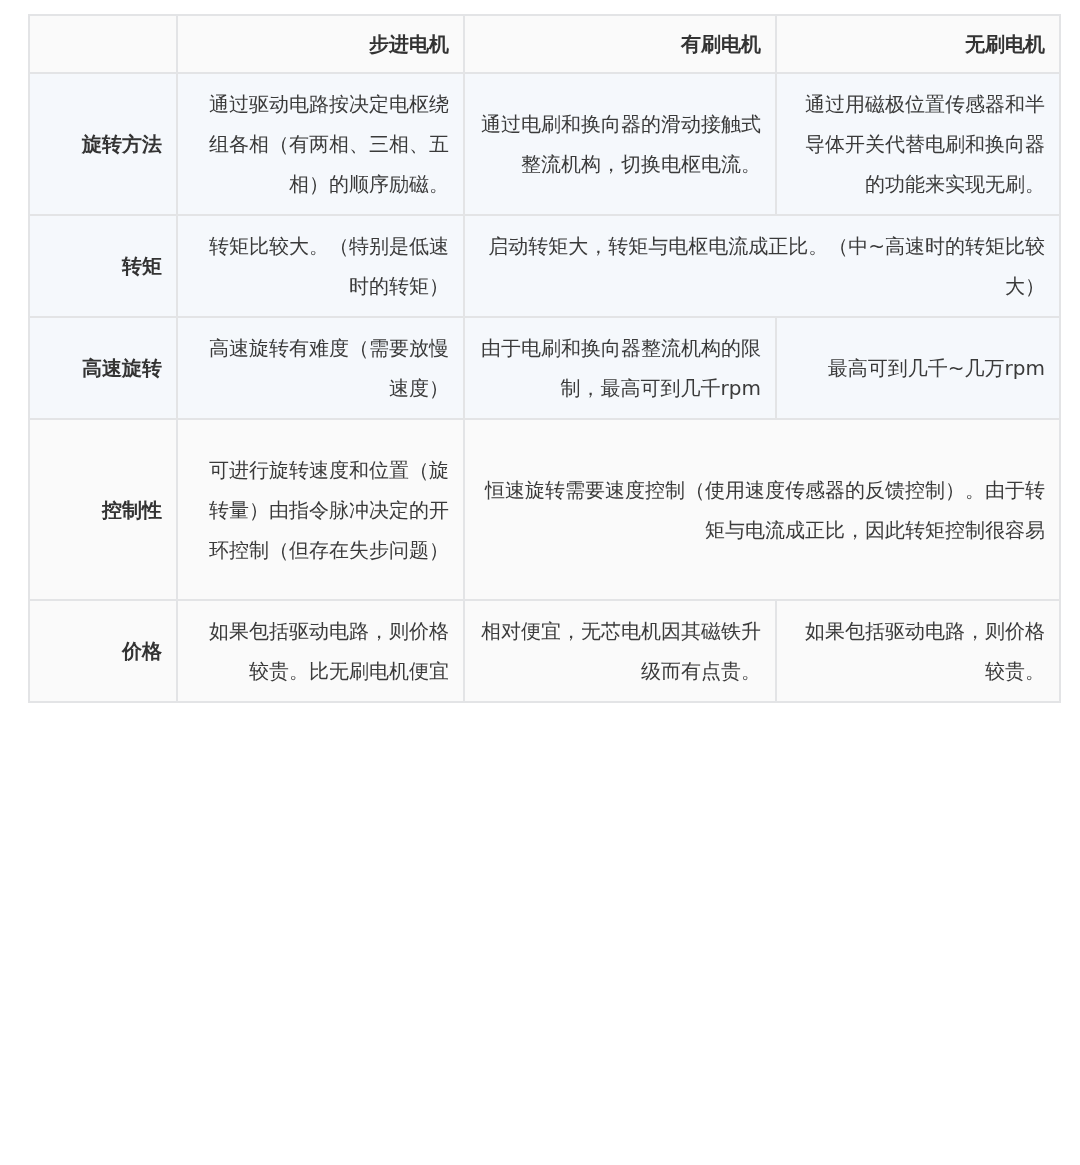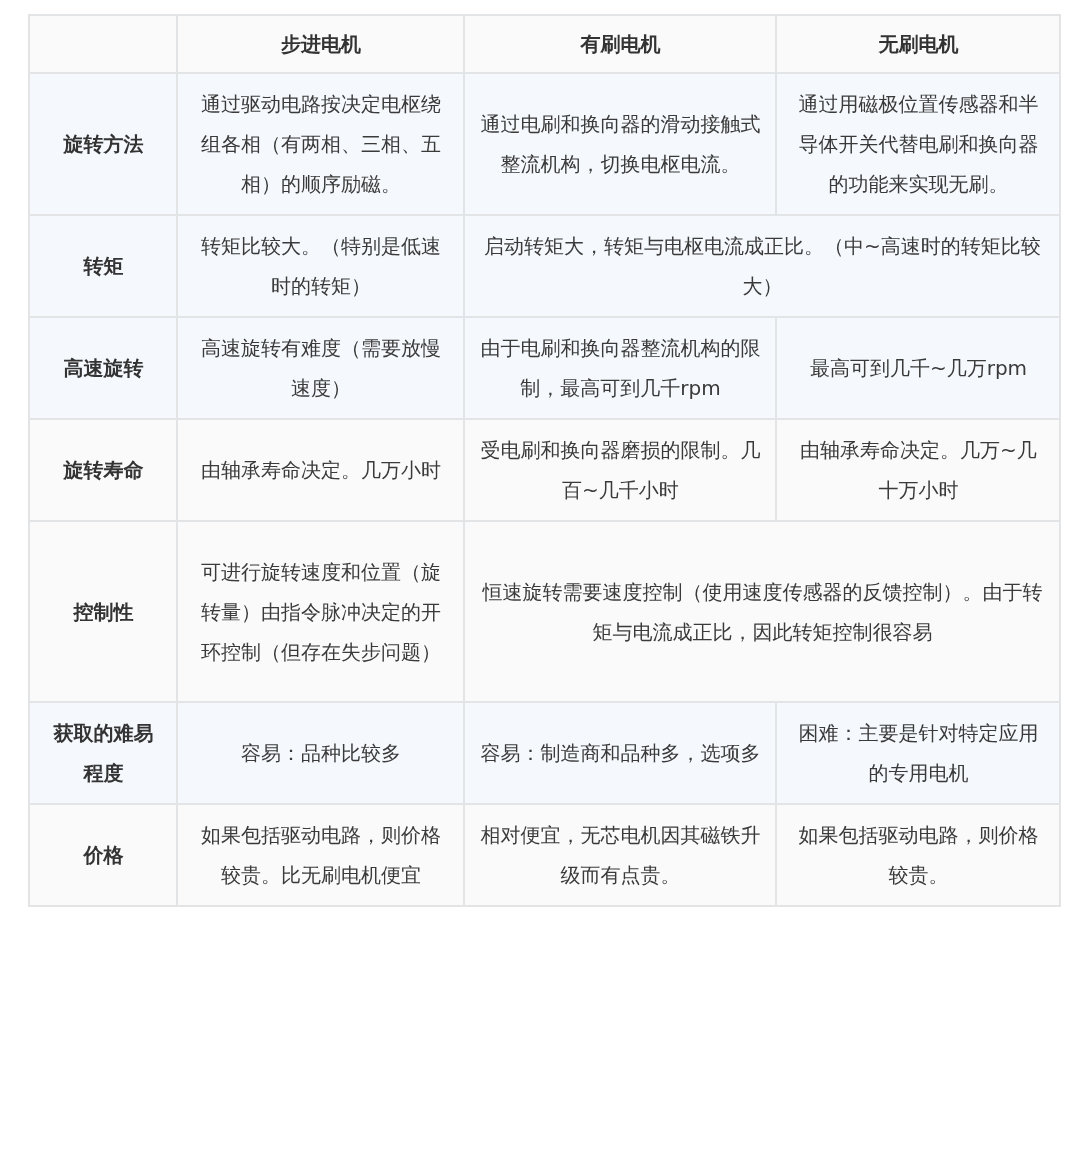--- a/index.html
+++ b/index.html
@@ -28,21 +28,21 @@
     line-height: 40px;
   }
   col.c0 { width: 148px; }
   col.c1 { width: 287px; }
   col.c2 { width: 312px; }
   col.c3 { width: 284px; }
   th, td {
     border: 2px solid #e3e4e6;
     padding: 10px 14px 10px 15px;
     vertical-align: middle;
-    text-align: center;
+    text-align: right;
     word-break: break-all;
   }
   th {
     font-weight: bold;
     color: #333333;
   }
   thead th {
     height: 36px;
     padding-top: 8px;
     padding-bottom: 8px;
@@ -87,40 +87,28 @@
       </tr>
 
 
       <tr class="even" style="height:99px">
         <th>高速旋转</th>
         <td>高速旋转有难度（需要放慢速度）</td>
         <td>由于电刷和换向器整流机构的限制，最高可到几千rpm</td>
         <td>最高可到几千~几万rpm</td>
       </tr>
 
-      <tr class="odd" style="height:99px">
-        <th>旋转寿命</th>
-        <td>由轴承寿命决定。几万小时</td>
-        <td>受电刷和换向器磨损的限制。几百~几千小时</td>
-        <td>由轴承寿命决定。几万~几十万小时</td>
-      </tr>
 
 
       <tr class="odd" style="height:181px">
         <th>控制性</th>
         <td>可进行旋转速度和位置（旋转量）由指令脉冲决定的开环控制（但存在失步问题）</td>
         <td colspan="2">恒速旋转需要速度控制（使用速度传感器的反馈控制）。由于转矩与电流成正比，因此转矩控制很容易</td>
       </tr>
 
-      <tr class="even" style="height:99px">
-        <th>获取的难易程度</th>
-        <td>容易：品种比较多</td>
-        <td>容易：制造商和品种多，选项多</td>
-        <td>困难：主要是针对特定应用的专用电机</td>
-      </tr>
 
       <tr class="odd" style="height:99px">
         <th>价格</th>
         <td>如果包括驱动电路，则价格较贵。比无刷电机便宜</td>
         <td>相对便宜，无芯电机因其磁铁升级而有点贵。</td>
         <td>如果包括驱动电路，则价格较贵。</td>
       </tr>
     </tbody>
   </table>
 </div>

